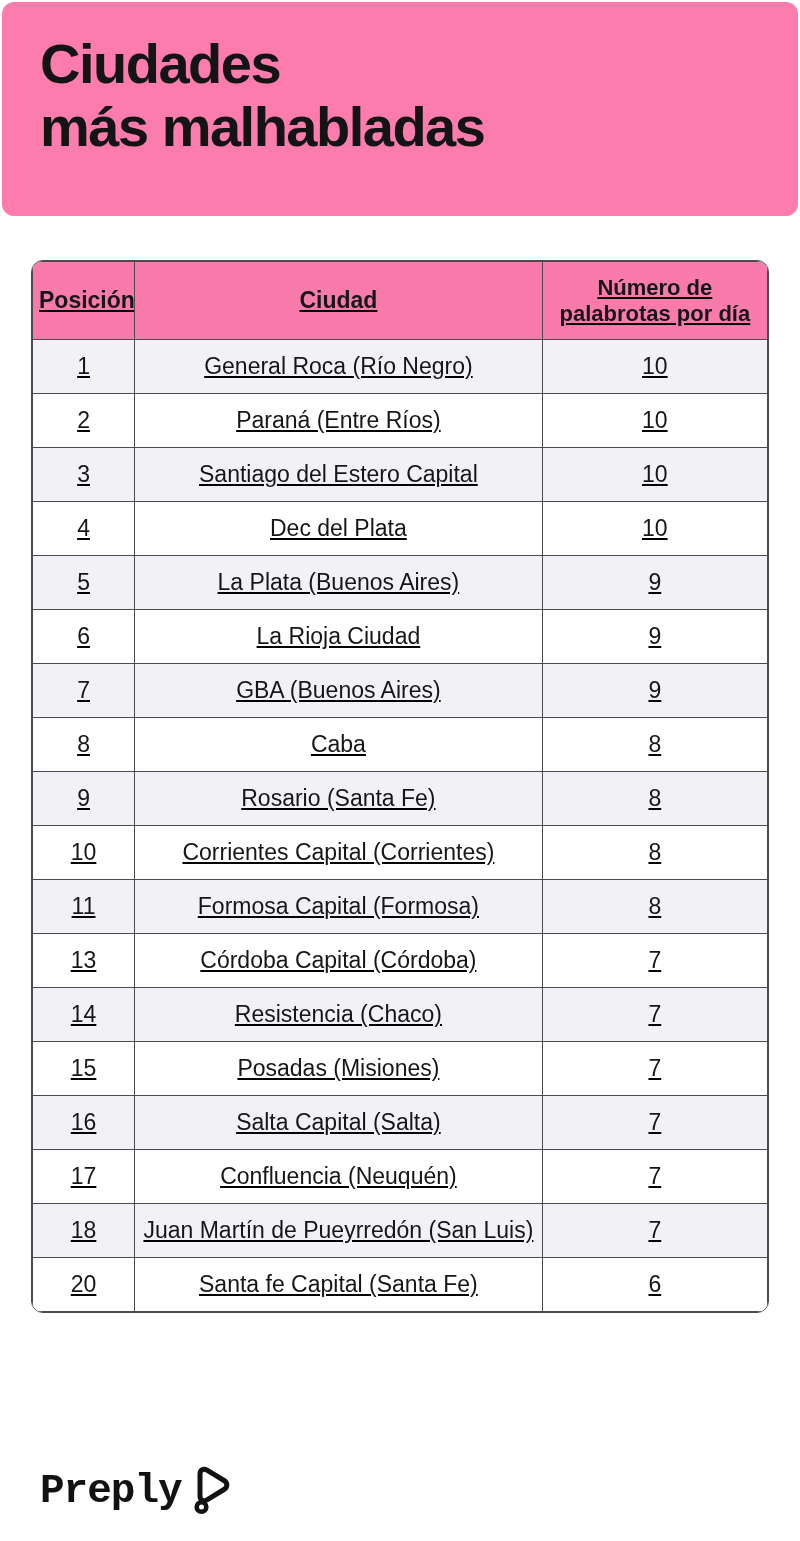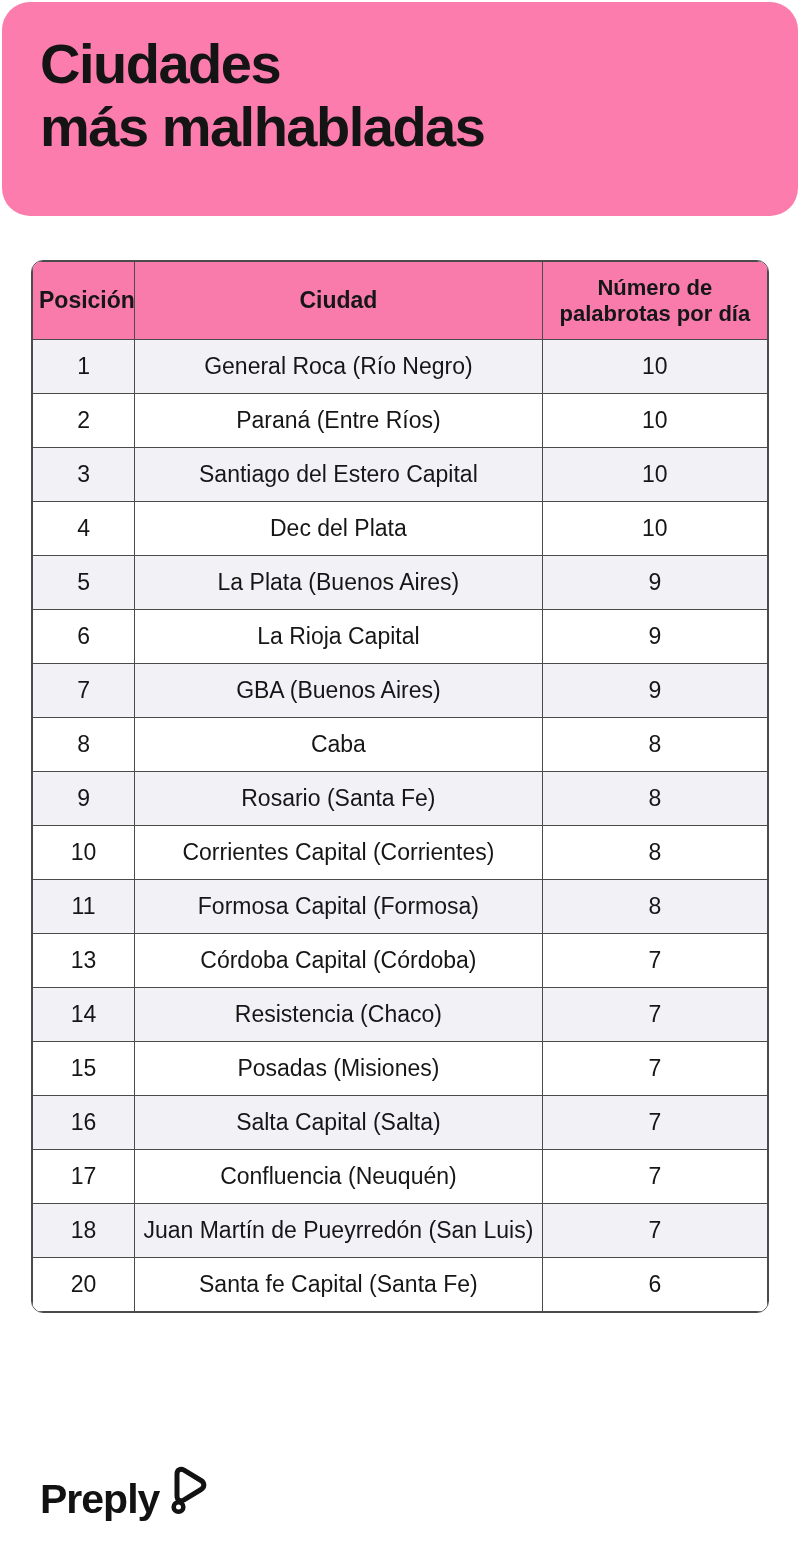--- a/index.html
+++ b/index.html
@@ -19,21 +19,21 @@
     background: #ffffff;
   }
   
   .banner {
     position: absolute;
     left: 2px;
     top: 2px;
     width: 796px;
     height: 214px;
     background: var(--banner-pink, #FC7CAE);
-    border-radius: 28px;
+    border-radius: 12px;
     box-sizing: border-box;
     padding: 30px 38px 0 38px;
   }
   .banner h1 {
     margin: 0;
     font-weight: 800;
     font-size: 56px;
     line-height: 1.13;
     letter-spacing: -1.5px;
     color: #141414;
@@ -41,20 +41,21 @@
   
   .table-wrap {
     position: absolute;
     left: 31px;
     top: 260px;
     width: 736px;
     border: 1px solid var(--border-color, #4B4B4B);
     border-radius: 12px;
     overflow: hidden;
     background: #ffffff;
+    text-decoration: underline;
   }
   table {
     border-collapse: collapse;
     width: 100%;
     table-layout: fixed;
   }
   col.c-pos    { width: 102px; }
   col.c-city   { width: 407px; }
   col.c-metric { width: 225px; }
   th, td {
@@ -81,22 +82,23 @@
     white-space: nowrap;
   }
   tbody tr:nth-child(odd)  td { background: var(--row-alt, #F2F1F6); }
   tbody tr:nth-child(even) td { background: #ffffff; }
   
   .footer {
     position: absolute;
     left: 40px;
     top: 1462px;
     display: flex;
-    align-items: flex-end;
+    align-items: center;
     gap: 6px;
+    font-family: Liberation Mono, monospace;
   }
   .brand-word {
     font-size: 41px;
     font-weight: 800;
     letter-spacing: -1px;
     color: #121212;
     line-height: 1;
   }
   .brand-icon { display: inline-block; margin-top: 2px; }
 </style>
@@ -144,21 +146,21 @@
             <td>Dec del Plata</td>
             <td>10</td>
           </tr>
           <tr>
             <td>5</td>
             <td>La Plata (Buenos Aires)</td>
             <td>9</td>
           </tr>
           <tr>
             <td>6</td>
-            <td>La Rioja Capital</td>
+            <td>La Rioja Ciudad</td>
             <td>9</td>
           </tr>
           <tr>
             <td>7</td>
             <td>GBA (Buenos Aires)</td>
             <td>9</td>
           </tr>
           <tr>
             <td>8</td>
             <td>Caba</td>

